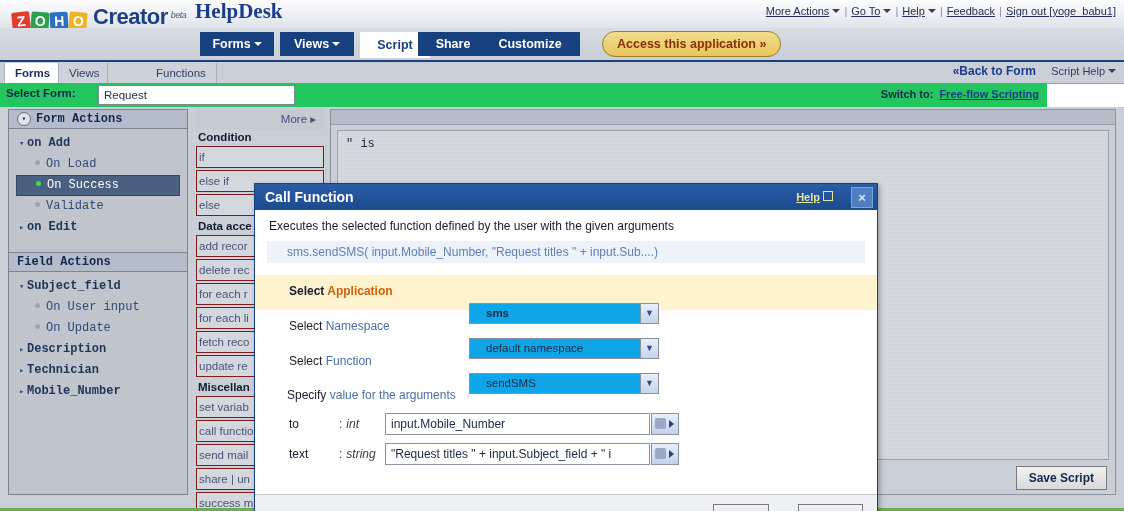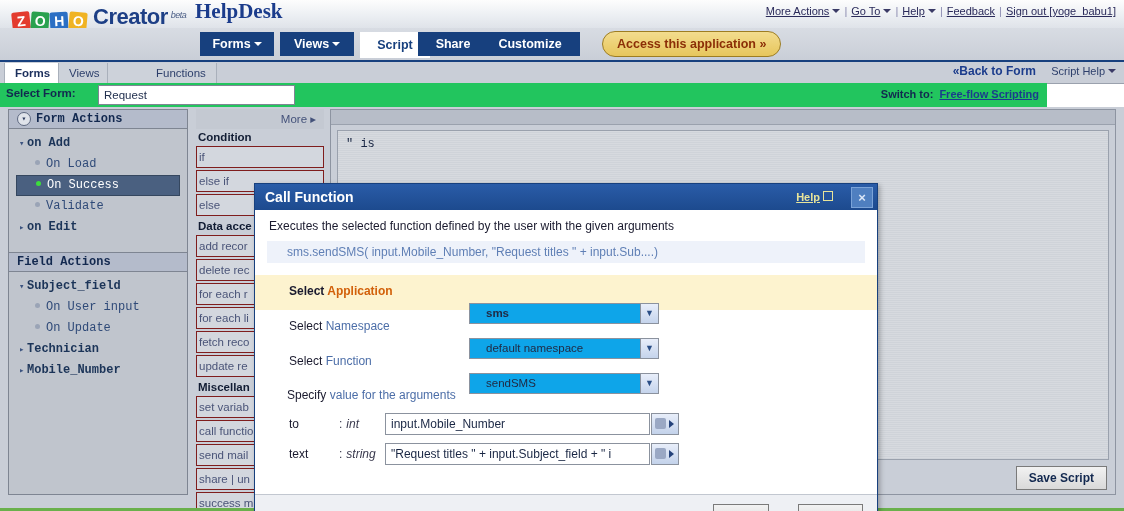--- a/index.html
+++ b/index.html
@@ -287,20 +287,21 @@
       <div class="t1"><span class="arw">▸</span><span>on Edit</span></div>
     </div>
     <div class="sec-sep"></div>
     <div class="grp-hdr" style="border-top:1px solid #7e8592;">
       <span>Field Actions</span>
     </div>
     <div class="tree">
       <div class="t1"><span class="arw">▾</span><span>Subject_field</span></div>
       <div class="t2"><span class="dot"></span><span>On User input</span></div>
       <div class="t2"><span class="dot"></span><span>On Update</span></div>
+      <div class="t1"><span class="arw">▸</span><span>Description</span></div>
       <div class="t1"><span class="arw">▸</span><span>Technician</span></div>
       <div class="t1"><span class="arw">▸</span><span>Mobile_Number</span></div>
     </div>
   </div>
   <div id="leftfoot"></div>
 
   <div id="midcol">
     <div class="more-btn"><span>More</span> ▸</div>
 
     <div class="cat">Condition</div>

